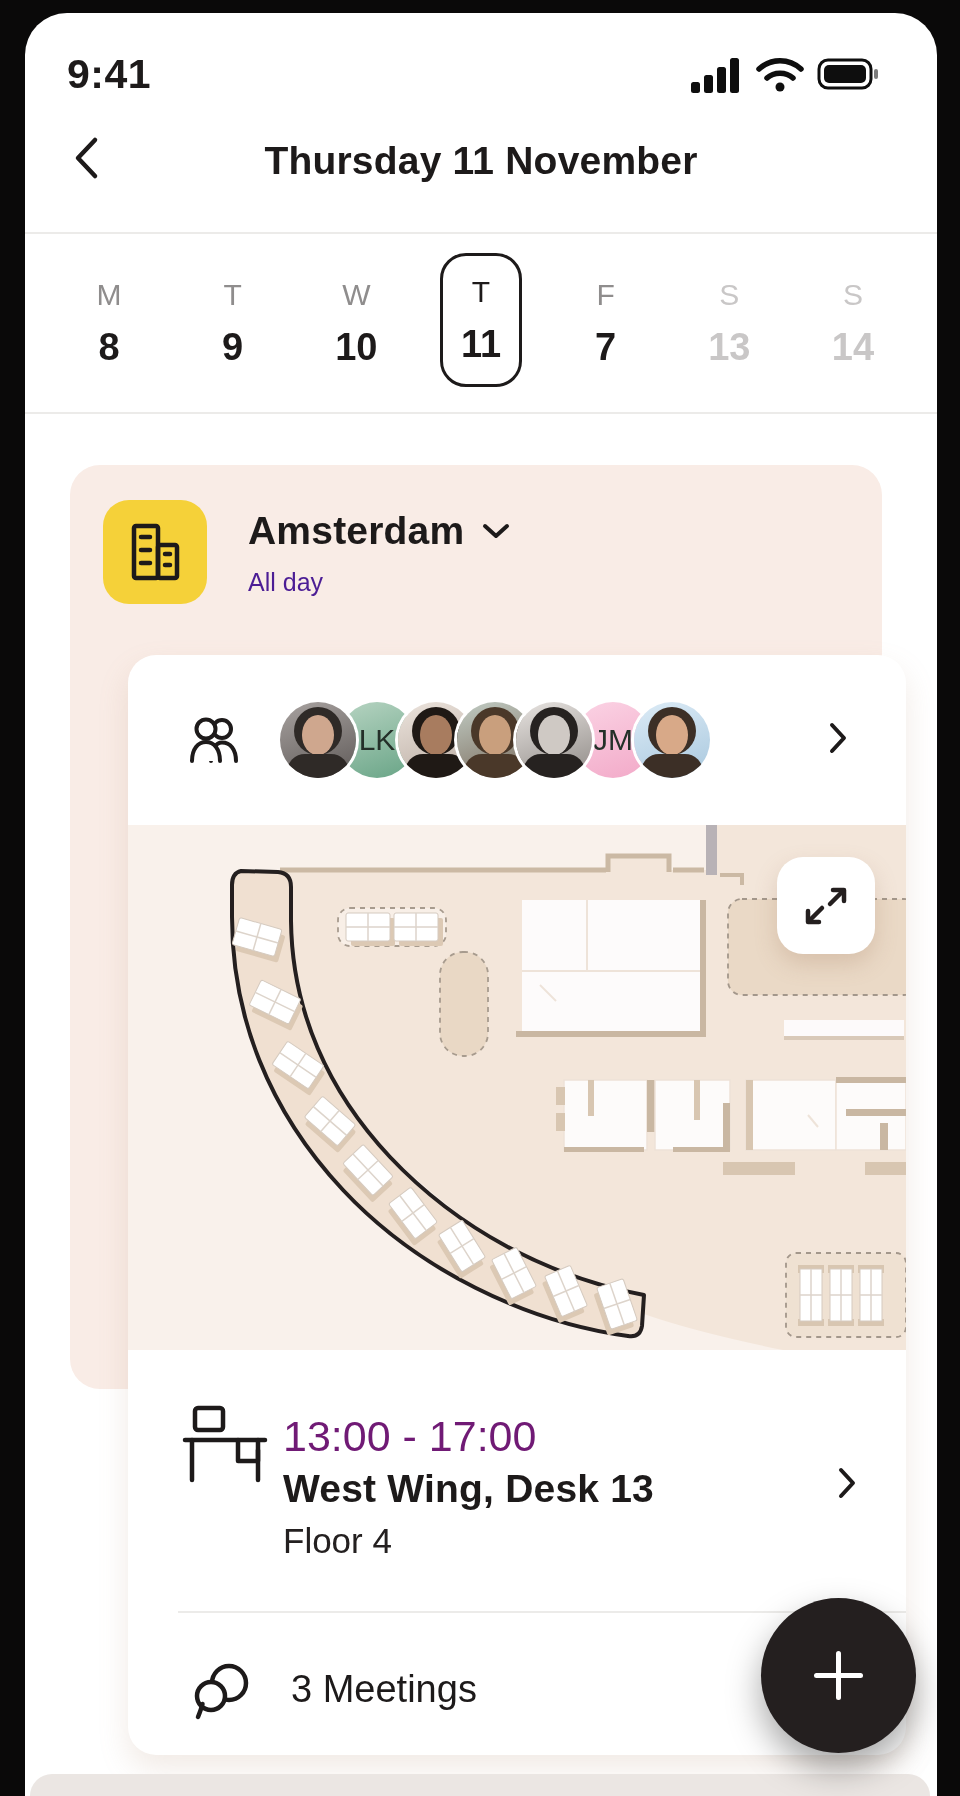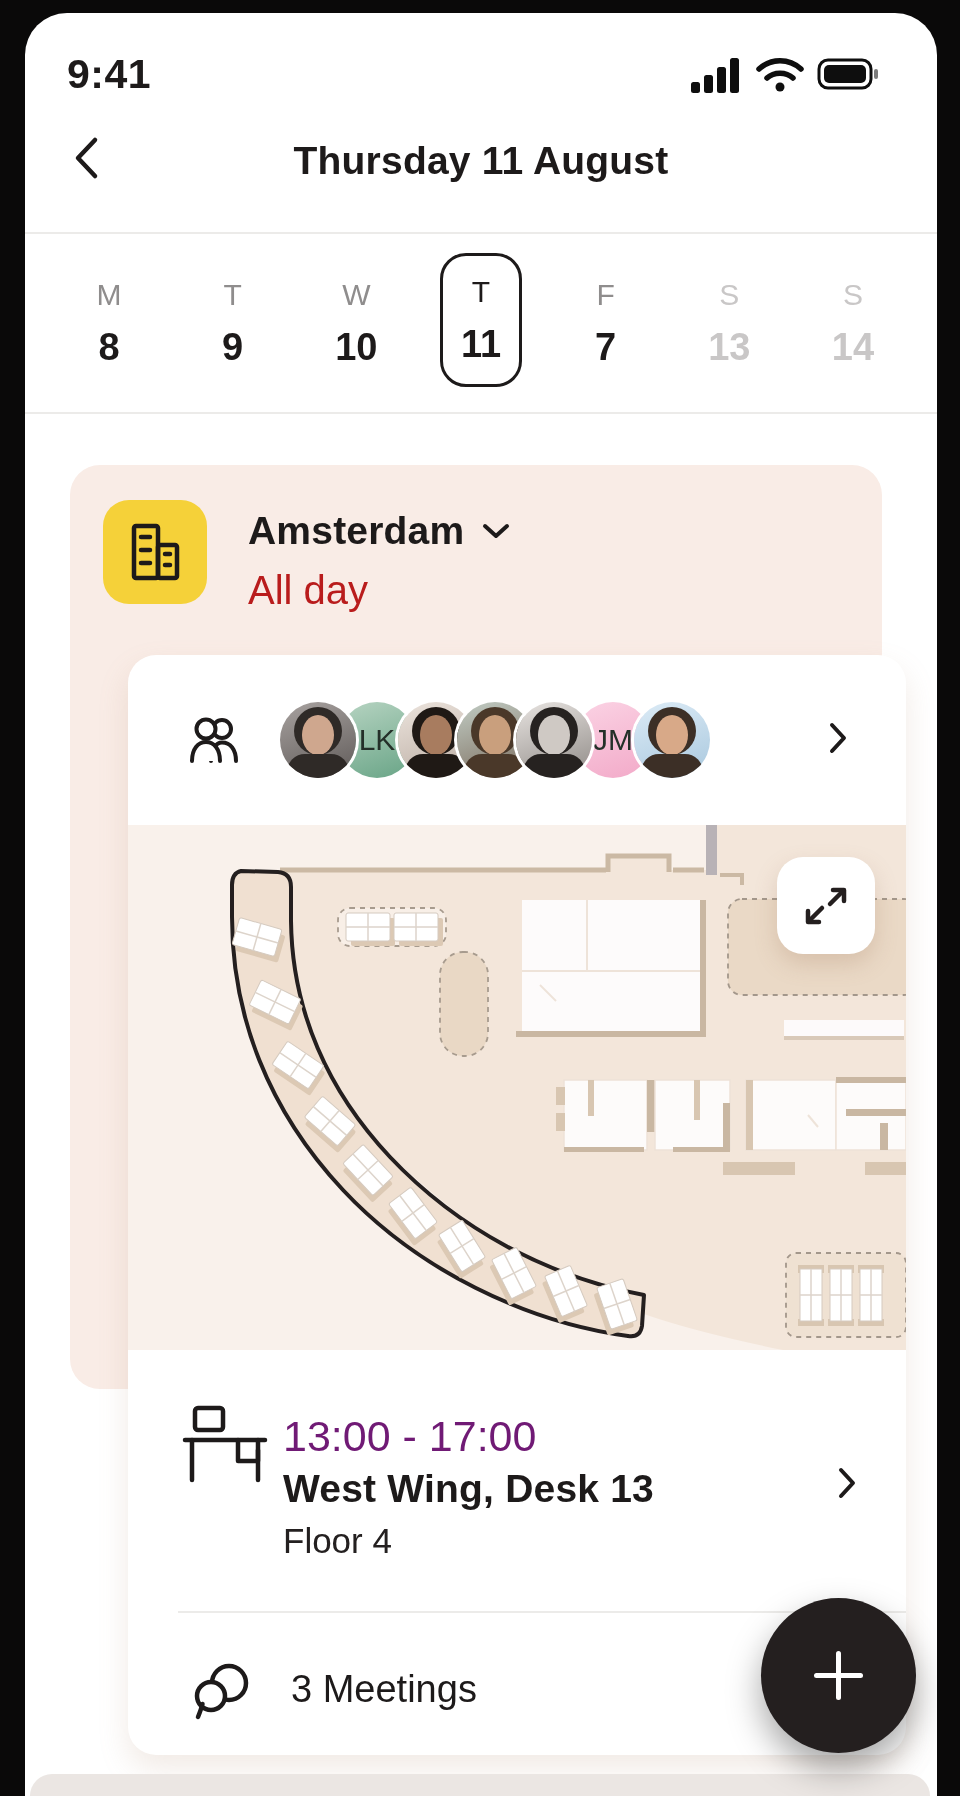--- a/index.html
+++ b/index.html
@@ -27,21 +27,21 @@
   .day .dl{font-size:30px;color:#8f8d8d;}
   .day .dn{font-size:38px;font-weight:600;color:#1d1a1a;}
   .day.muted .dl,.day.muted .dn{color:#c9c7c7;}
   .day.selected{border:3.5px solid #1d1a1a;width:76px;height:128px;margin-top:18px;}
   .day.selected .dl{color:#1d1a1a;}
   
   .card{position:absolute;left:45px;top:452px;width:812px;height:924px;background:#f9ece6;border-radius:30px;}
   .loc-icon{position:absolute;left:33px;top:35px;width:104px;height:104px;background:#f5d139;border-radius:26px;display:flex;align-items:center;justify-content:center;}
   .loc-name{position:absolute;left:178px;top:44px;font-size:39px;font-weight:600;letter-spacing:.2px;}
   .loc-chevron{position:absolute;left:412px;top:58px;}
-  .loc-sub{position:absolute;left:178px;top:103px;font-size:40px;color:#b91c1c;}
+  .loc-sub{position:absolute;left:178px;top:103px;font-size:25px;color:#4c1d95;}
   .inner{position:absolute;left:17px;top:190px;width:778px;height:1100px;background:#ffffff;border-radius:28px;overflow:hidden;box-shadow:0 14px 30px rgba(180,140,110,.18);margin-left:41px;}
   
   .att-icon{position:absolute;left:58px;top:57px;}
   .avatar{position:absolute;top:47px;width:76px;height:76px;border-radius:50%;overflow:hidden;box-shadow:0 0 0 3px #fff;display:flex;align-items:center;justify-content:center;font-size:30px;font-weight:500;color:#243029;}
   .avatar .hair{position:absolute;left:14px;top:5px;width:48px;height:48px;border-radius:50%;}
   .avatar .face{position:absolute;left:22px;top:13px;width:32px;height:40px;border-radius:50%;}
   .avatar .torso{position:absolute;left:7px;bottom:-8px;width:62px;height:32px;border-radius:18px 18px 0 0;}
   .att-chevron{position:absolute;left:701px;top:67px;}
   
   .map{position:absolute;left:0;top:170px;width:778px;height:525px;}
@@ -97,21 +97,21 @@
     </span>
   </div>
 
   <div class="back">
     <span>
       <svg width="30" height="44" viewBox="0 0 30 44">
           <polyline points="24,4 7,22 24,40" fill="none" stroke="#1d1a1a" stroke-width="4.5" stroke-linecap="round" stroke-linejoin="round"></polyline>
         </svg>
     </span>
   </div>
-  <div class="title">Thursday 11 August</div>
+  <div class="title">Thursday 11 November</div>
   <div class="divider" style="top:219px"></div>
 
   <div class="week">
     <div class="day">
       <span class="dl">M</span>
       <span class="dn">8</span>
     </div>
     <div class="day">
       <span class="dl">T</span>
       <span class="dn">9</span>

